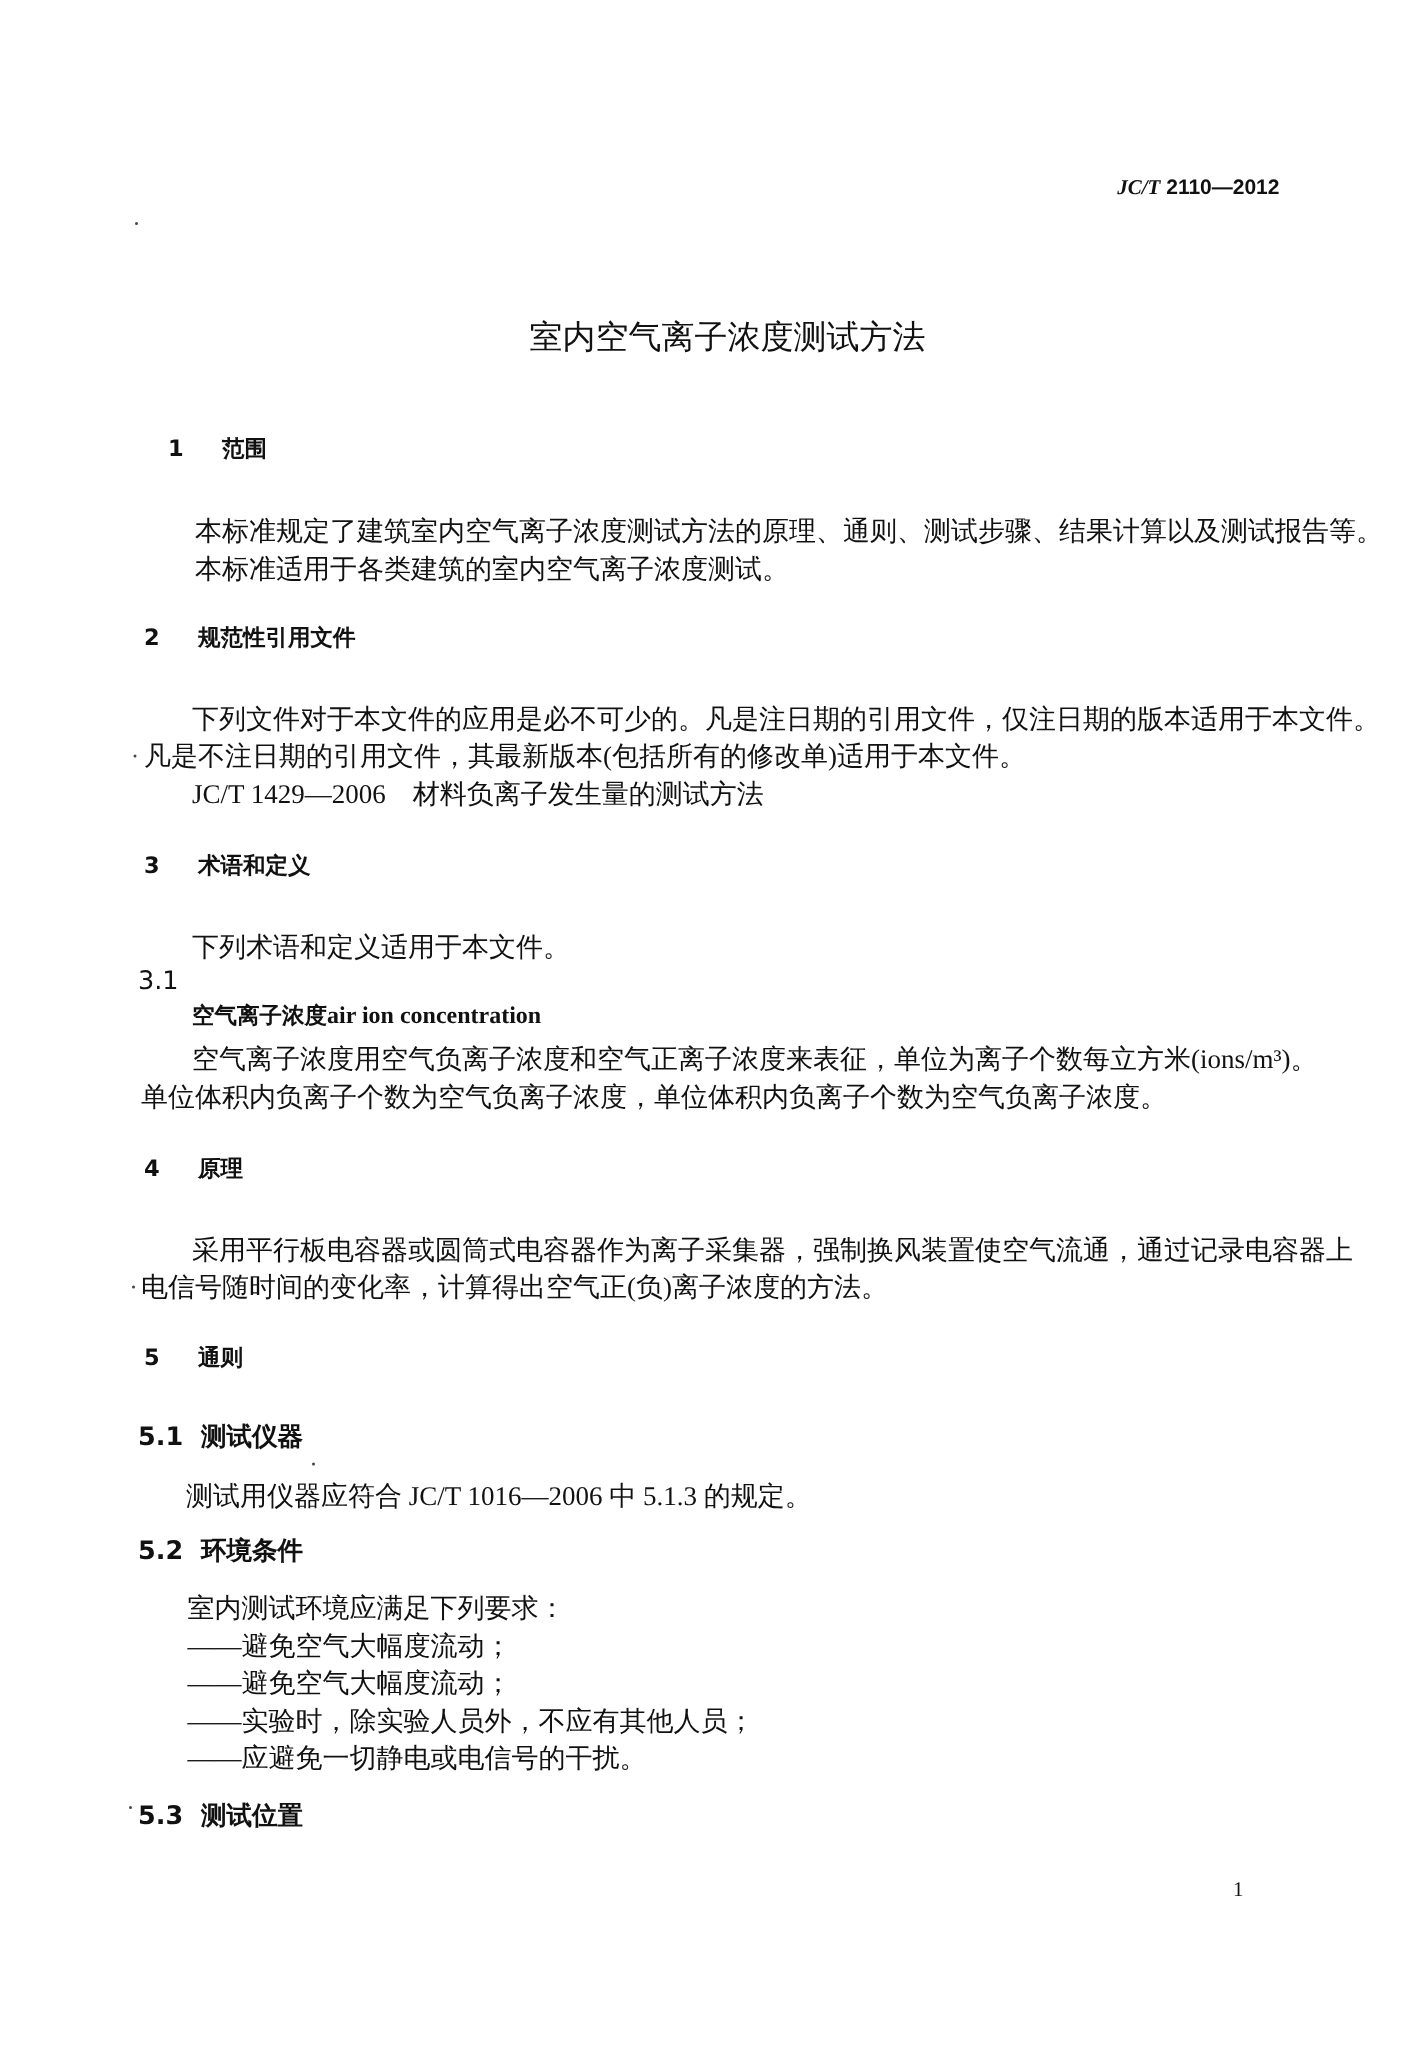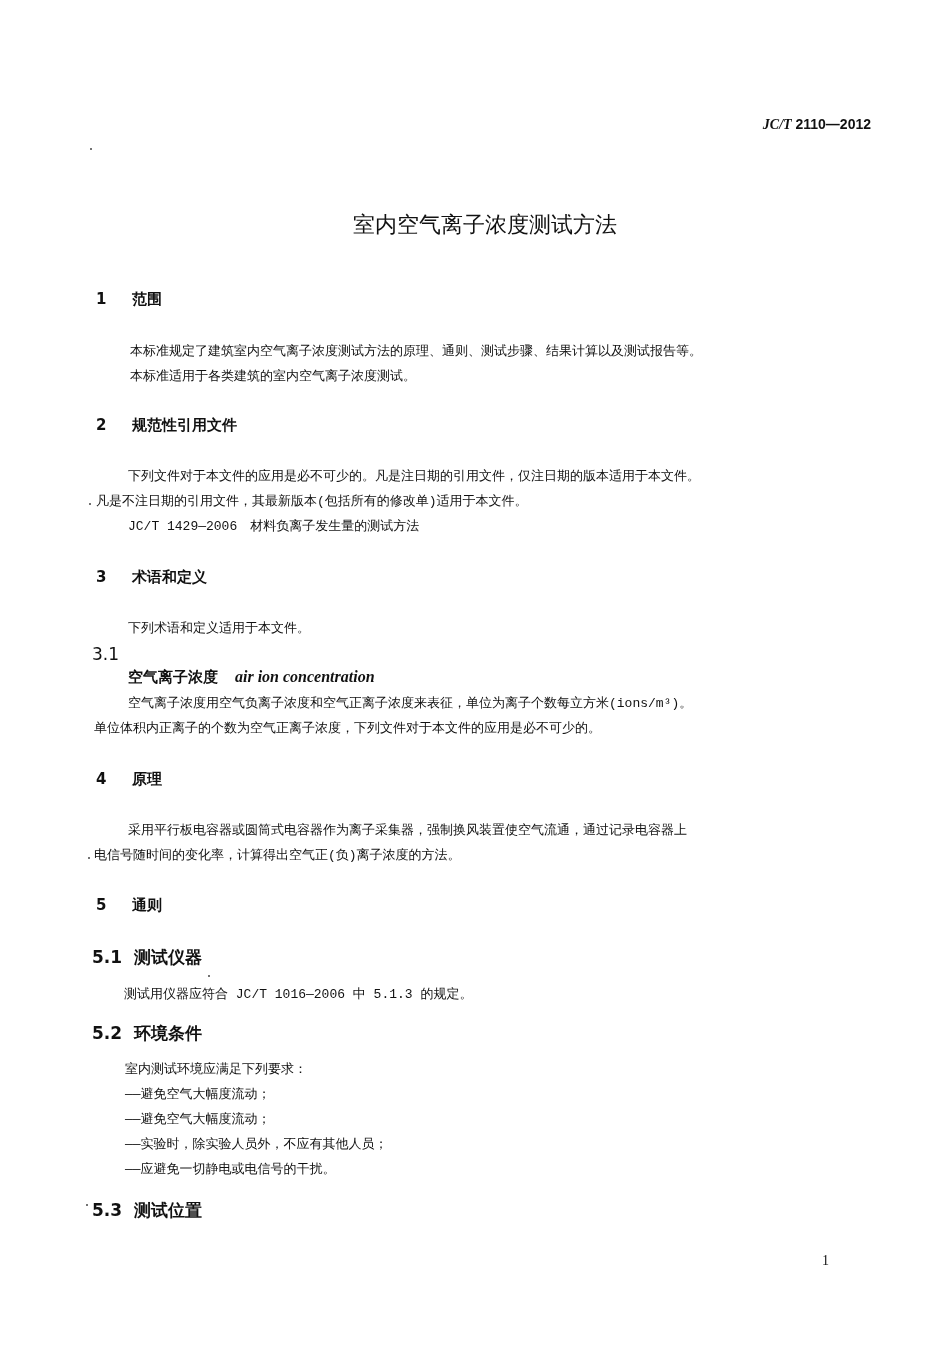--- a/index.html
+++ b/index.html
@@ -1,41 +1,41 @@
 <!DOCTYPE html>
 <html><head>
 <meta charset="utf-8">
 <style>
   html, body { margin:0; padding:0; background:#ffffff; }
   body { width:950px; height:1367px; position:relative; overflow:hidden; color:#111; font-family:"DejaVu Sans", sans-serif; }
   .abs { position:absolute; white-space:nowrap; }
-  .std-no { right:79px; top:116px; font-family:"Liberation Sans", sans-serif; font-weight:bold; font-size:14px;margin-left:45px; }
+  .std-no { right:97px; top:116px; font-family:"Liberation Sans", sans-serif; font-weight:bold; font-size:14px;margin-left:45px; }
   .std-no .jc { font-family:"Liberation Serif", serif; font-style:italic; }
   .title { left:0; width:950px; top:210px; text-align:center; font-size:22px; white-space:nowrap;padding-left:10px; }
   .h1 { font-size:15px; font-weight:bold; }
   .h1 .num { display:inline-block; width:36px; }
   .h2 { font-size:17px; font-weight:bold; }
   .h2 .num { display:inline-block; width:42px; }
-  .p { font-size:13px; font-family:Liberation Mono, monospace; }
+  .p { font-size:18px; font-family:Liberation Serif, serif; }
   .term { font-size:15px; font-weight:bold; }
-  .term .en { font-family:"Liberation Serif", serif; font-weight:bold; font-size:16px; margin-left:17px;font-style:italic; }
+  .term .en { font-family:"Liberation Serif", serif; font-weight:bold; font-size:16px; margin-left:0; }
   .page-num { left:822px; top:1253px; font-size:14px; font-family:"Liberation Serif", serif; }
   .dot { position:absolute; width:2px; height:2px; background:#444; border-radius:1px; }
 </style>
 </head>
 <body>
 
 <div class="abs std-no">
   <span class="jc">JC/T</span>
   <span>2110—2012</span>
 </div>
 
 <div class="abs title">室内空气离子浓度测试方法</div>
 
-<div class="abs h1" style="left:96px; top:290px;">
+<div class="abs h1" style="left:112px; top:290px;">
   <span class="num">1</span><span>范围</span>
 </div>
 <div class="abs p" style="left:130px; top:342px;">本标准规定了建筑室内空气离子浓度测试方法的原理、通则、测试步骤、结果计算以及测试报告等。</div>
 <div class="abs p" style="left:130px; top:367px;">本标准适用于各类建筑的室内空气离子浓度测试。</div>
 
 <div class="abs h1" style="left:96px; top:416px;">
   <span class="num">2</span><span>规范性引用文件</span>
 </div>
 <div class="abs p" style="left:128px; top:467px;">下列文件对于本文件的应用是必不可少的。凡是注日期的引用文件，仅注日期的版本适用于本文件。</div>
 <div class="abs p" style="left:96px; top:492px;">凡是不注日期的引用文件，其最新版本(包括所有的修改单)适用于本文件。</div>
@@ -43,21 +43,21 @@
 
 <div class="abs h1" style="left:96px; top:568px;">
   <span class="num">3</span><span>术语和定义</span>
 </div>
 <div class="abs p" style="left:128px; top:619px;">下列术语和定义适用于本文件。</div>
 <div class="abs h2" style="left:92px; top:644px; font-weight:normal;">3.1</div>
 <div class="abs term" style="left:128px; top:668px;">
   <span>空气离子浓度</span><span class="en">air ion concentration</span>
 </div>
 <div class="abs p" style="left:128px; top:694px;">空气离子浓度用空气负离子浓度和空气正离子浓度来表征，单位为离子个数每立方米(ions/m³)。</div>
-<div class="abs p" style="left:94px; top:719px;">单位体积内正离子的个数为空气正离子浓度，下列文件对于本文件的应用是必不可少的。</div>
+<div class="abs p" style="left:94px; top:719px;">单位体积内负离子个数为空气负离子浓度，单位体积内负离子个数为空气负离子浓度。</div>
 
 <div class="abs h1" style="left:96px; top:770px;">
   <span class="num">4</span><span>原理</span>
 </div>
 <div class="abs p" style="left:128px; top:821px;">采用平行板电容器或圆筒式电容器作为离子采集器，强制换风装置使空气流通，通过记录电容器上</div>
 <div class="abs p" style="left:94px; top:846px;">电信号随时间的变化率，计算得出空气正(负)离子浓度的方法。</div>
 
 <div class="abs h1" style="left:96px; top:896px;">
   <span class="num">5</span><span>通则</span>
 </div>

